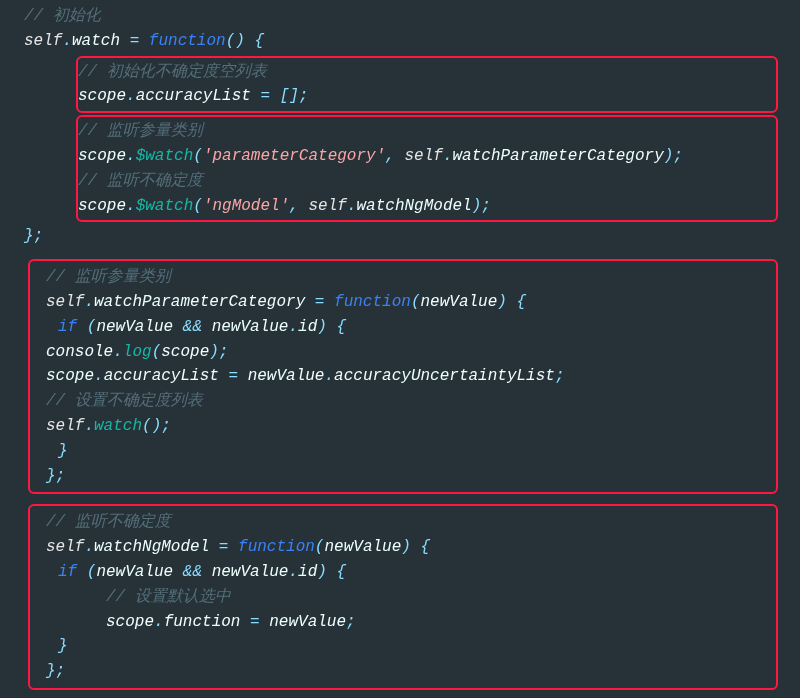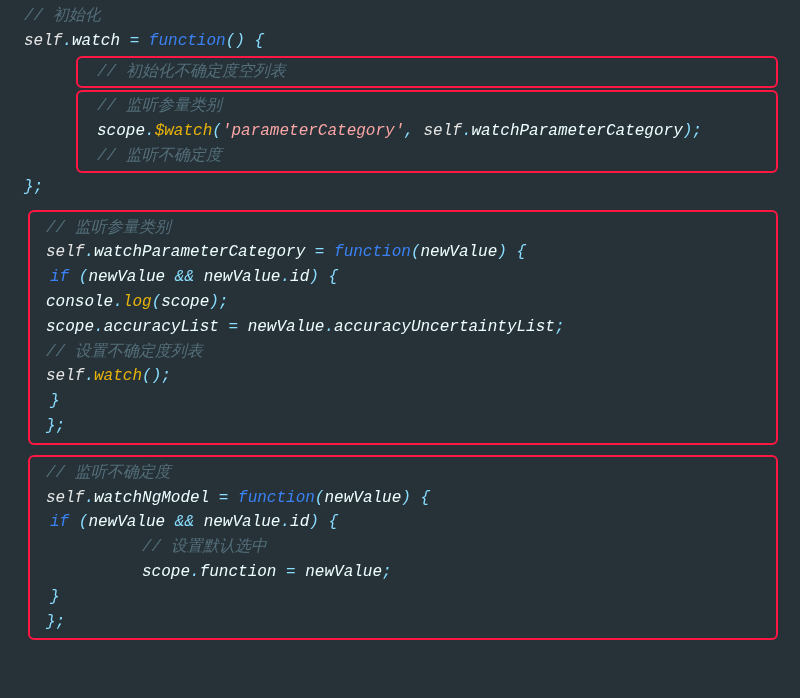--- a/index.html
+++ b/index.html
@@ -1,48 +1,50 @@
 <!DOCTYPE html>
 <html><head>
 <meta charset="utf-8">
 <style>
   html,body{margin:0;padding:0;background:#263238;font-family:Consolas,Monaco,'Courier New',monospace;font-size:16px;line-height:1.55;color:#eeffff;font-style:italic;}
   .page{width:800px;padding:4px 0 8px 0;box-sizing:border-box;}
   .line{white-space:pre;padding-left:24px;}
   .c-comment{color:#546e7a;}
   .c-self{color:#e5e5e5;}
   .c-key{color:#3b82f6;}
-  .c-fn{color:#eab308;}
+  .c-fn{color:#14b8a6;}
   .c-punc{color:#89ddff;}
   .c-prop{color:#eeffff;}
   .c-str{color:#fca5a5;}
   .box{border:2px solid #ff1744;border-radius:6px;margin:2px 22px 2px 76px;padding:2px 0 2px 0;}
-  .box .line{padding-left:19px;}
+  .box .line{padding-left:0;}
   .block{border:2px solid #ff1744;border-radius:6px;margin:10px 22px 0 28px;padding:4px 0;}
   .block .line{padding-left:16px;}
-  .block .line.b2{padding-left:20px;}
+  .block .line.b2{padding-left:28px;}
   .block .line.b3{}
-  .block .line.b4{padding-left:112px;}
+  .block .line.b4{padding-left:76px;}
 </style>
 </head>
 <body>
 
 <div class="page">
 
   <div class="line"><span class="c-comment">// 初始化</span></div>
   <div class="line"><span class="c-self">self</span><span class="c-punc">.</span><span class="c-prop">watch</span><span class="c-punc"> = </span><span class="c-key">function</span><span class="c-punc">() {</span></div>
 
   <div class="box">
     <div class="line"><span class="c-comment">// 初始化不确定度空列表</span></div>
+    <div class="line"><span class="c-prop">scope</span><span class="c-punc">.</span><span class="c-prop">accuracyList</span><span class="c-punc"> = [];</span></div>
   </div>
 
   <div class="box">
     <div class="line"><span class="c-comment">// 监听参量类别</span></div>
     <div class="line"><span class="c-prop">scope</span><span class="c-punc">.</span><span class="c-fn">$watch</span><span class="c-punc">(</span><span class="c-str">'parameterCategory'</span><span class="c-punc">, </span><span class="c-self">self</span><span class="c-punc">.</span><span class="c-prop">watchParameterCategory</span><span class="c-punc">);</span></div>
     <div class="line"><span class="c-comment">// 监听不确定度</span></div>
+    <div class="line"><span class="c-prop">scope</span><span class="c-punc">.</span><span class="c-fn">$watch</span><span class="c-punc">(</span><span class="c-str">'ngModel'</span><span class="c-punc">, </span><span class="c-self">self</span><span class="c-punc">.</span><span class="c-prop">watchNgModel</span><span class="c-punc">);</span></div>
   </div>
 
   <div class="line"><span class="c-punc">};</span></div>
 
   <div class="block">
     <div class="line"><span class="c-comment">// 监听参量类别</span></div>
     <div class="line"><span class="c-self">self</span><span class="c-punc">.</span><span class="c-prop">watchParameterCategory</span><span class="c-punc"> = </span><span class="c-key">function</span><span class="c-punc">(</span><span class="c-prop">newValue</span><span class="c-punc">) {</span></div>
     <div class="line b2"><span class="c-key">if</span><span class="c-punc"> (</span><span class="c-prop">newValue</span><span class="c-punc"> &amp;&amp; </span><span class="c-prop">newValue</span><span class="c-punc">.</span><span class="c-prop">id</span><span class="c-punc">) {</span></div>
     <div class="line b3"><span class="c-prop">console</span><span class="c-punc">.</span><span class="c-fn">log</span><span class="c-punc">(</span><span class="c-prop">scope</span><span class="c-punc">);</span></div>
     <div class="line b3"><span class="c-prop">scope</span><span class="c-punc">.</span><span class="c-prop">accuracyList</span><span class="c-punc"> = </span><span class="c-prop">newValue</span><span class="c-punc">.</span><span class="c-prop">accuracyUncertaintyList</span><span class="c-punc">;</span></div>

